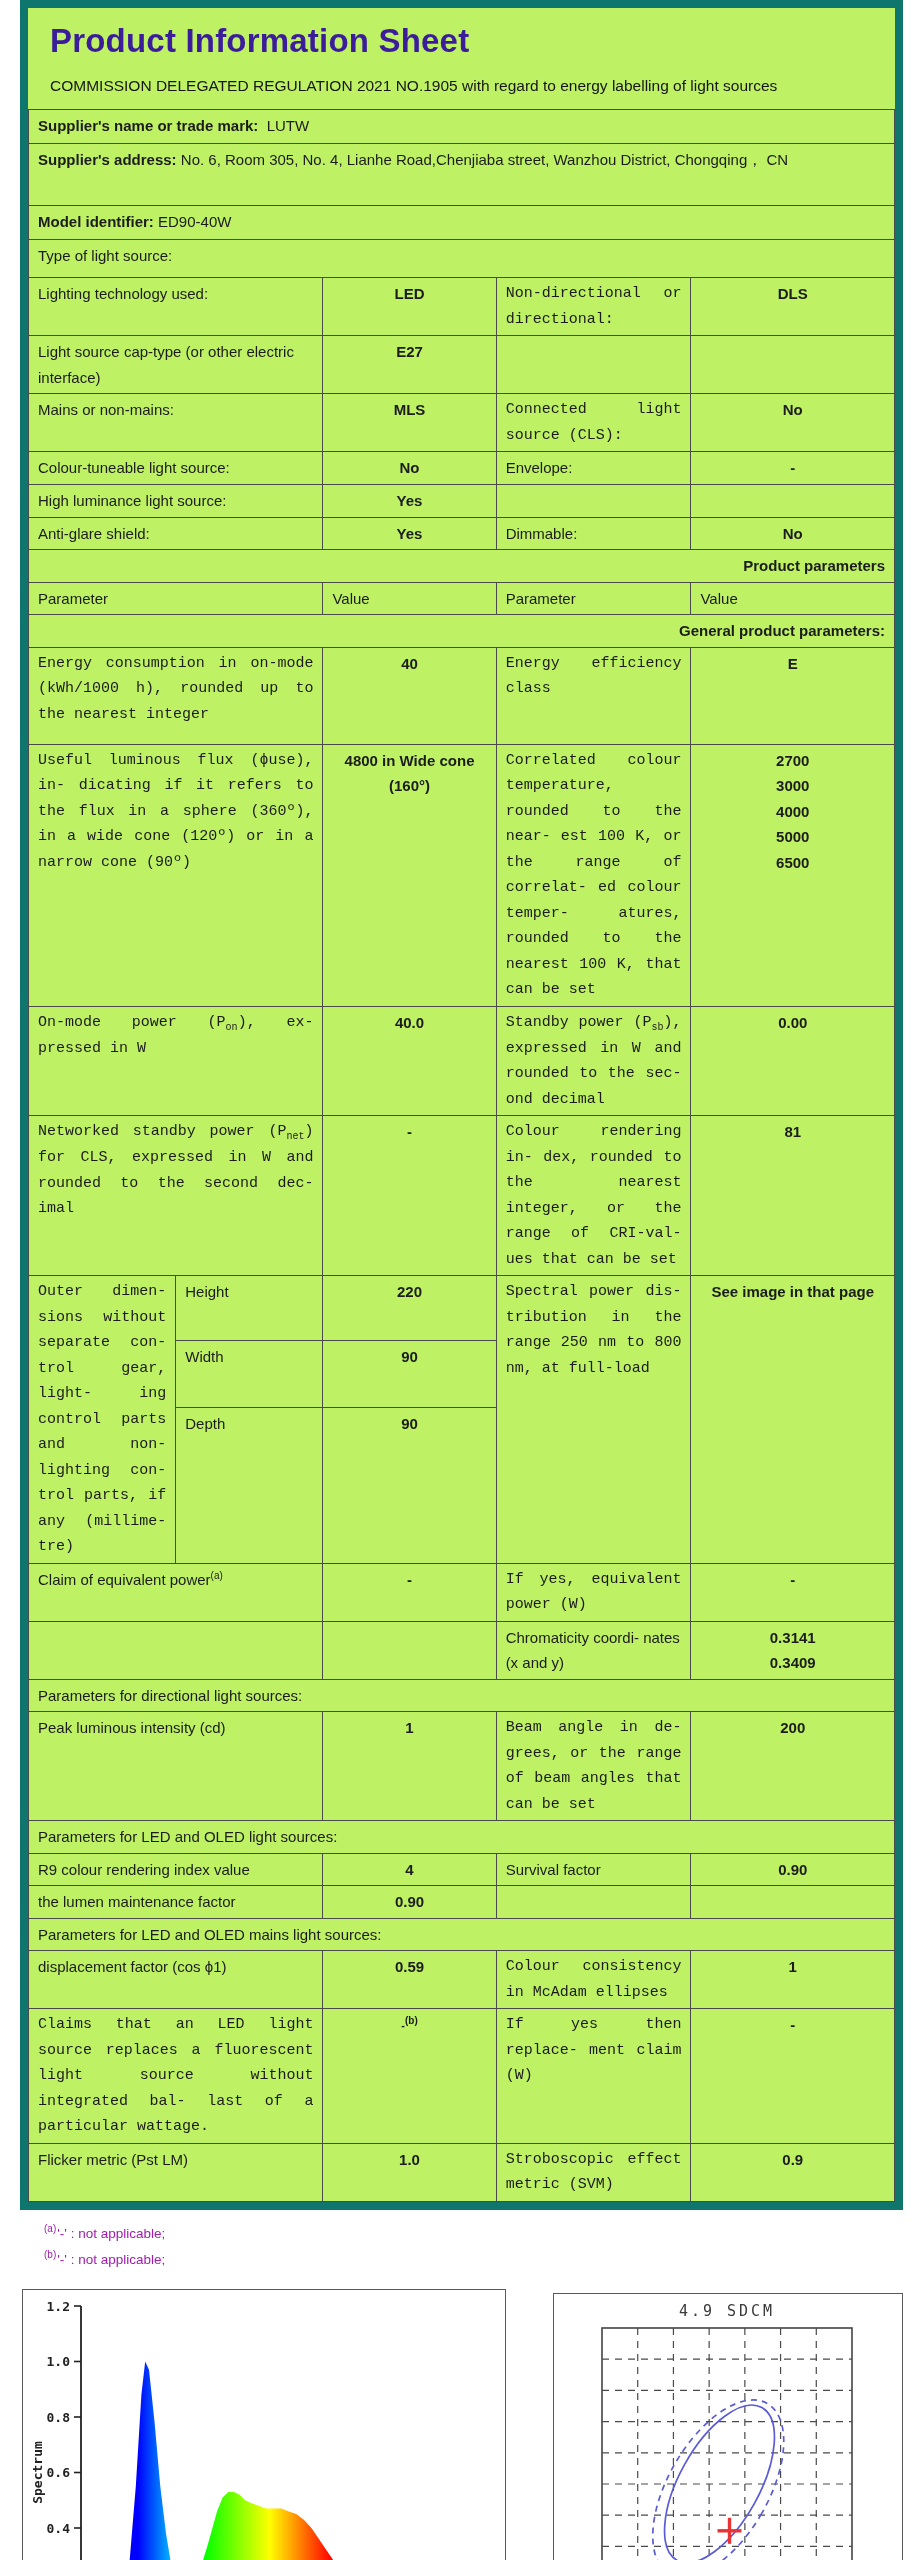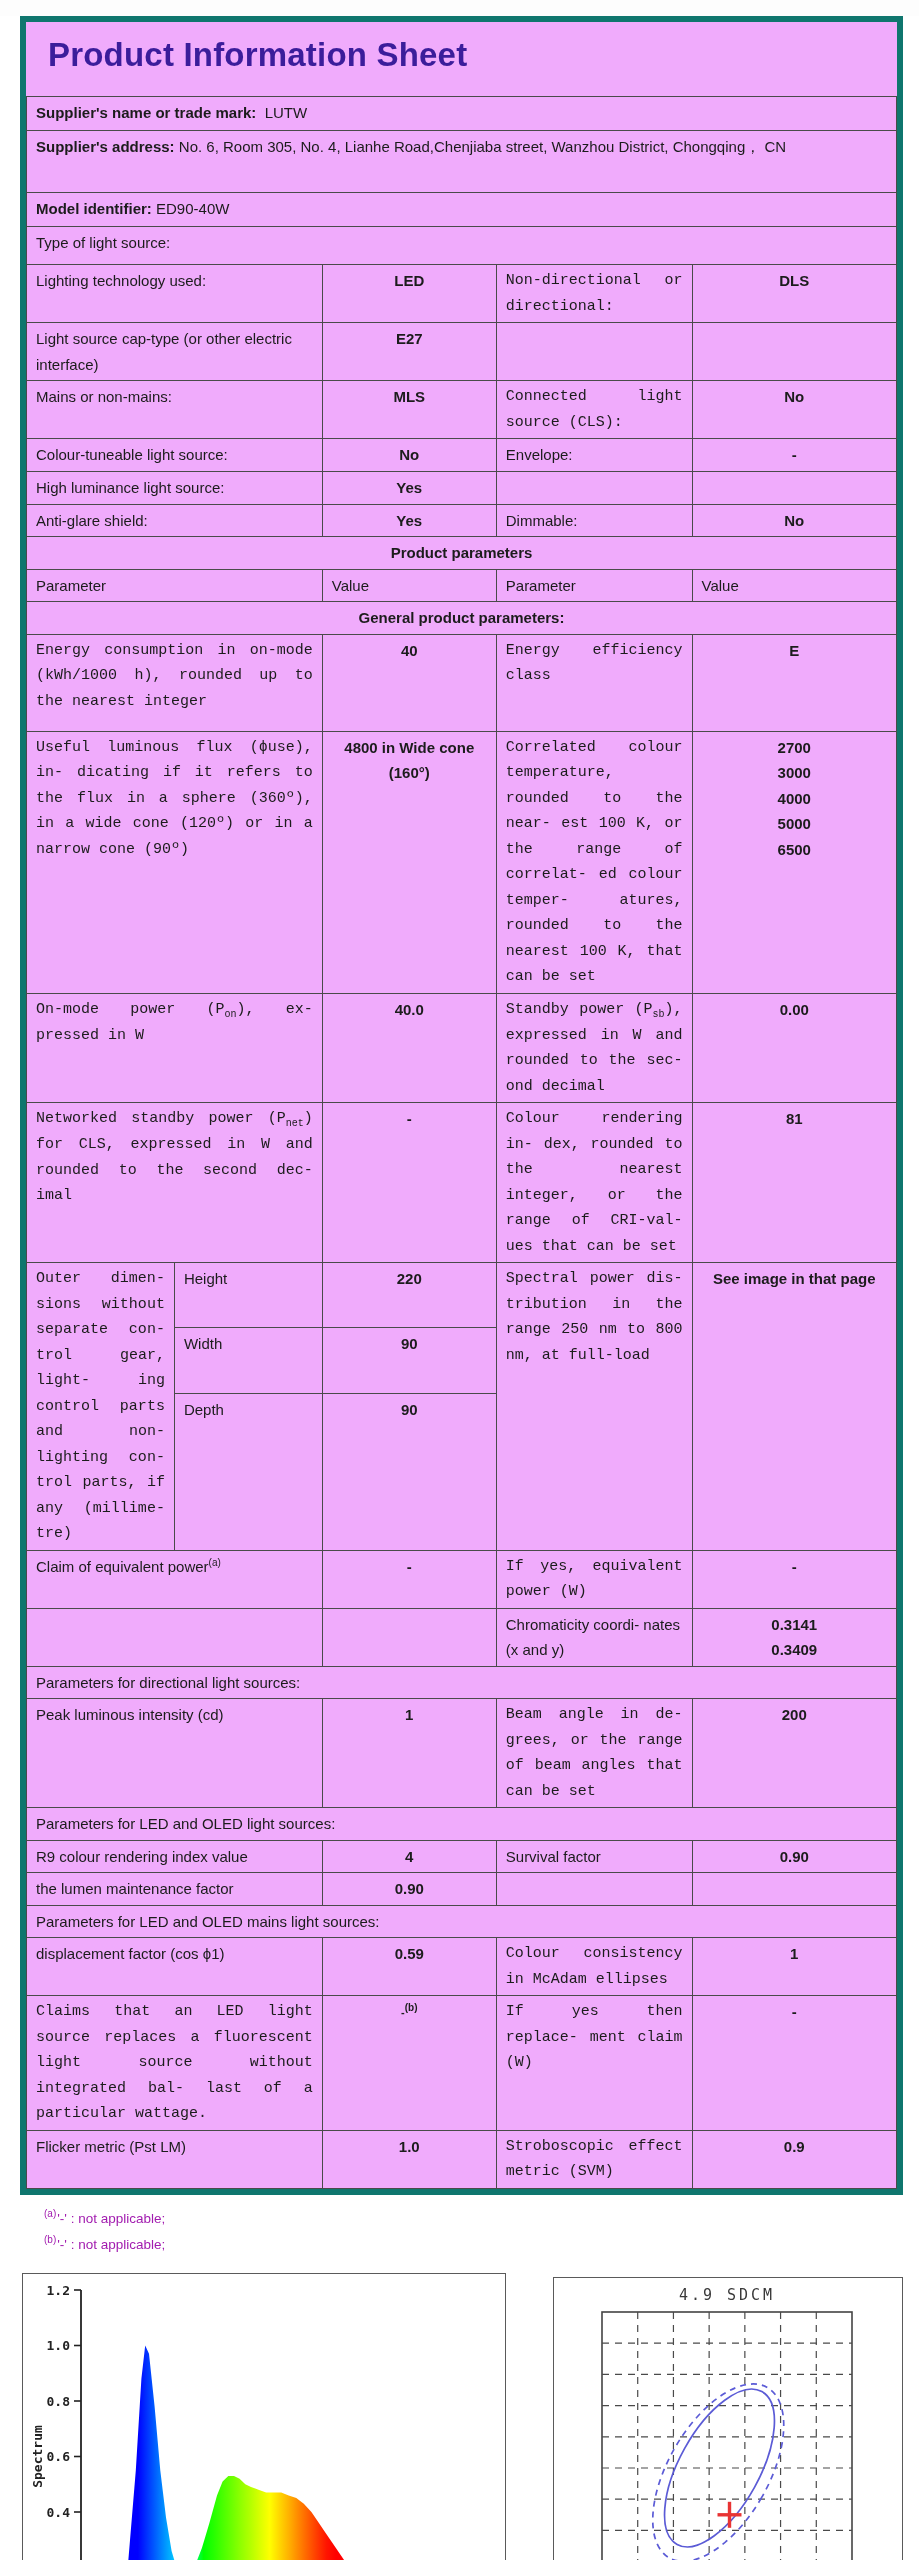--- a/index.html
+++ b/index.html
@@ -1,27 +1,27 @@
 <!DOCTYPE html>
 <html><head>
 <meta charset="utf-8">
 <style>
   html,body{margin:0;padding:0;background:#fdfdfd;}
   body{width:919px;font-family:"Liberation Sans",sans-serif;color:#1c1c1c;}
   .page{width:919px;min-height:2560px;background:#ffffff;position:relative;}
-  .sheet{margin:16px 16px 0 20px;border:6px solid #0f766e;background:#f0abfc;}
+  .sheet{margin:0 16px 0 20px;border:8px solid #0f766e;background:#bef264;}
   .title-block{padding:12px 22px 10px 22px;}
   .doc-title{font-size:33px;font-weight:bold;color:#3b1d9b;margin:2px 0 12px 0;letter-spacing:.2px;}
   .doc-subtitle{font-size:15.5px;line-height:1.75;color:#161616;}
   table.main{width:100%;border-collapse:collapse;table-layout:fixed;}
   table.main td{border:1.5px solid #4a4a4a;padding:3px 9px;font-size:15px;line-height:1.7;vertical-align:top;word-wrap:break-word;}
   td.info{font-size:15.5px;padding:4px 20px;}
   td.info b{font-weight:bold;}
   .sechead{font-weight:normal;font-size:15.5px;padding:4px 10px;}
-  .chead{font-weight:bold;text-align:center;}
+  .chead{font-weight:bold;text-align:right;}
   .c{text-align:center;font-weight:bold;}
   .j{text-align:justify;text-justify:inter-word;font-family:Liberation Mono, monospace;}
   .pre{white-space:pre-line;}
   sub{font-size:10px;}
   sup{font-size:10px;}
   .tinysup{font-size:10px;vertical-align:super;}
   .footnotes{margin:10px 0 4px 44px;font-size:13.5px;line-height:1.85;color:#a21caf;}
   .footnotes sup{font-size:10px;margin-right:1px;}
   .charts-row{display:flex;justify-content:space-between;align-items:flex-start;margin:16px 16px 0 22px;}
   .chart-panel{border:1.5px solid #5a5a5a;background:#fff;}
@@ -30,20 +30,21 @@
   .chart-panel svg{display:block;}
 </style>
 </head>
 <body>
 
 <div class="page">
   <div class="sheet">
 
     <div class="title-block">
       <div class="doc-title">Product Information Sheet</div>
+      <div class="doc-subtitle">COMMISSION DELEGATED REGULATION 2021 NO.1905 with regard to energy labelling of light sources</div>
     </div>
 
     <table class="main">
       <colgroup>
         <col style="width:17%">
           <col style="width:17%">
           <col style="width:20%">
           <col style="width:22.5%">
           <col style="width:23.5%">
       </colgroup>

